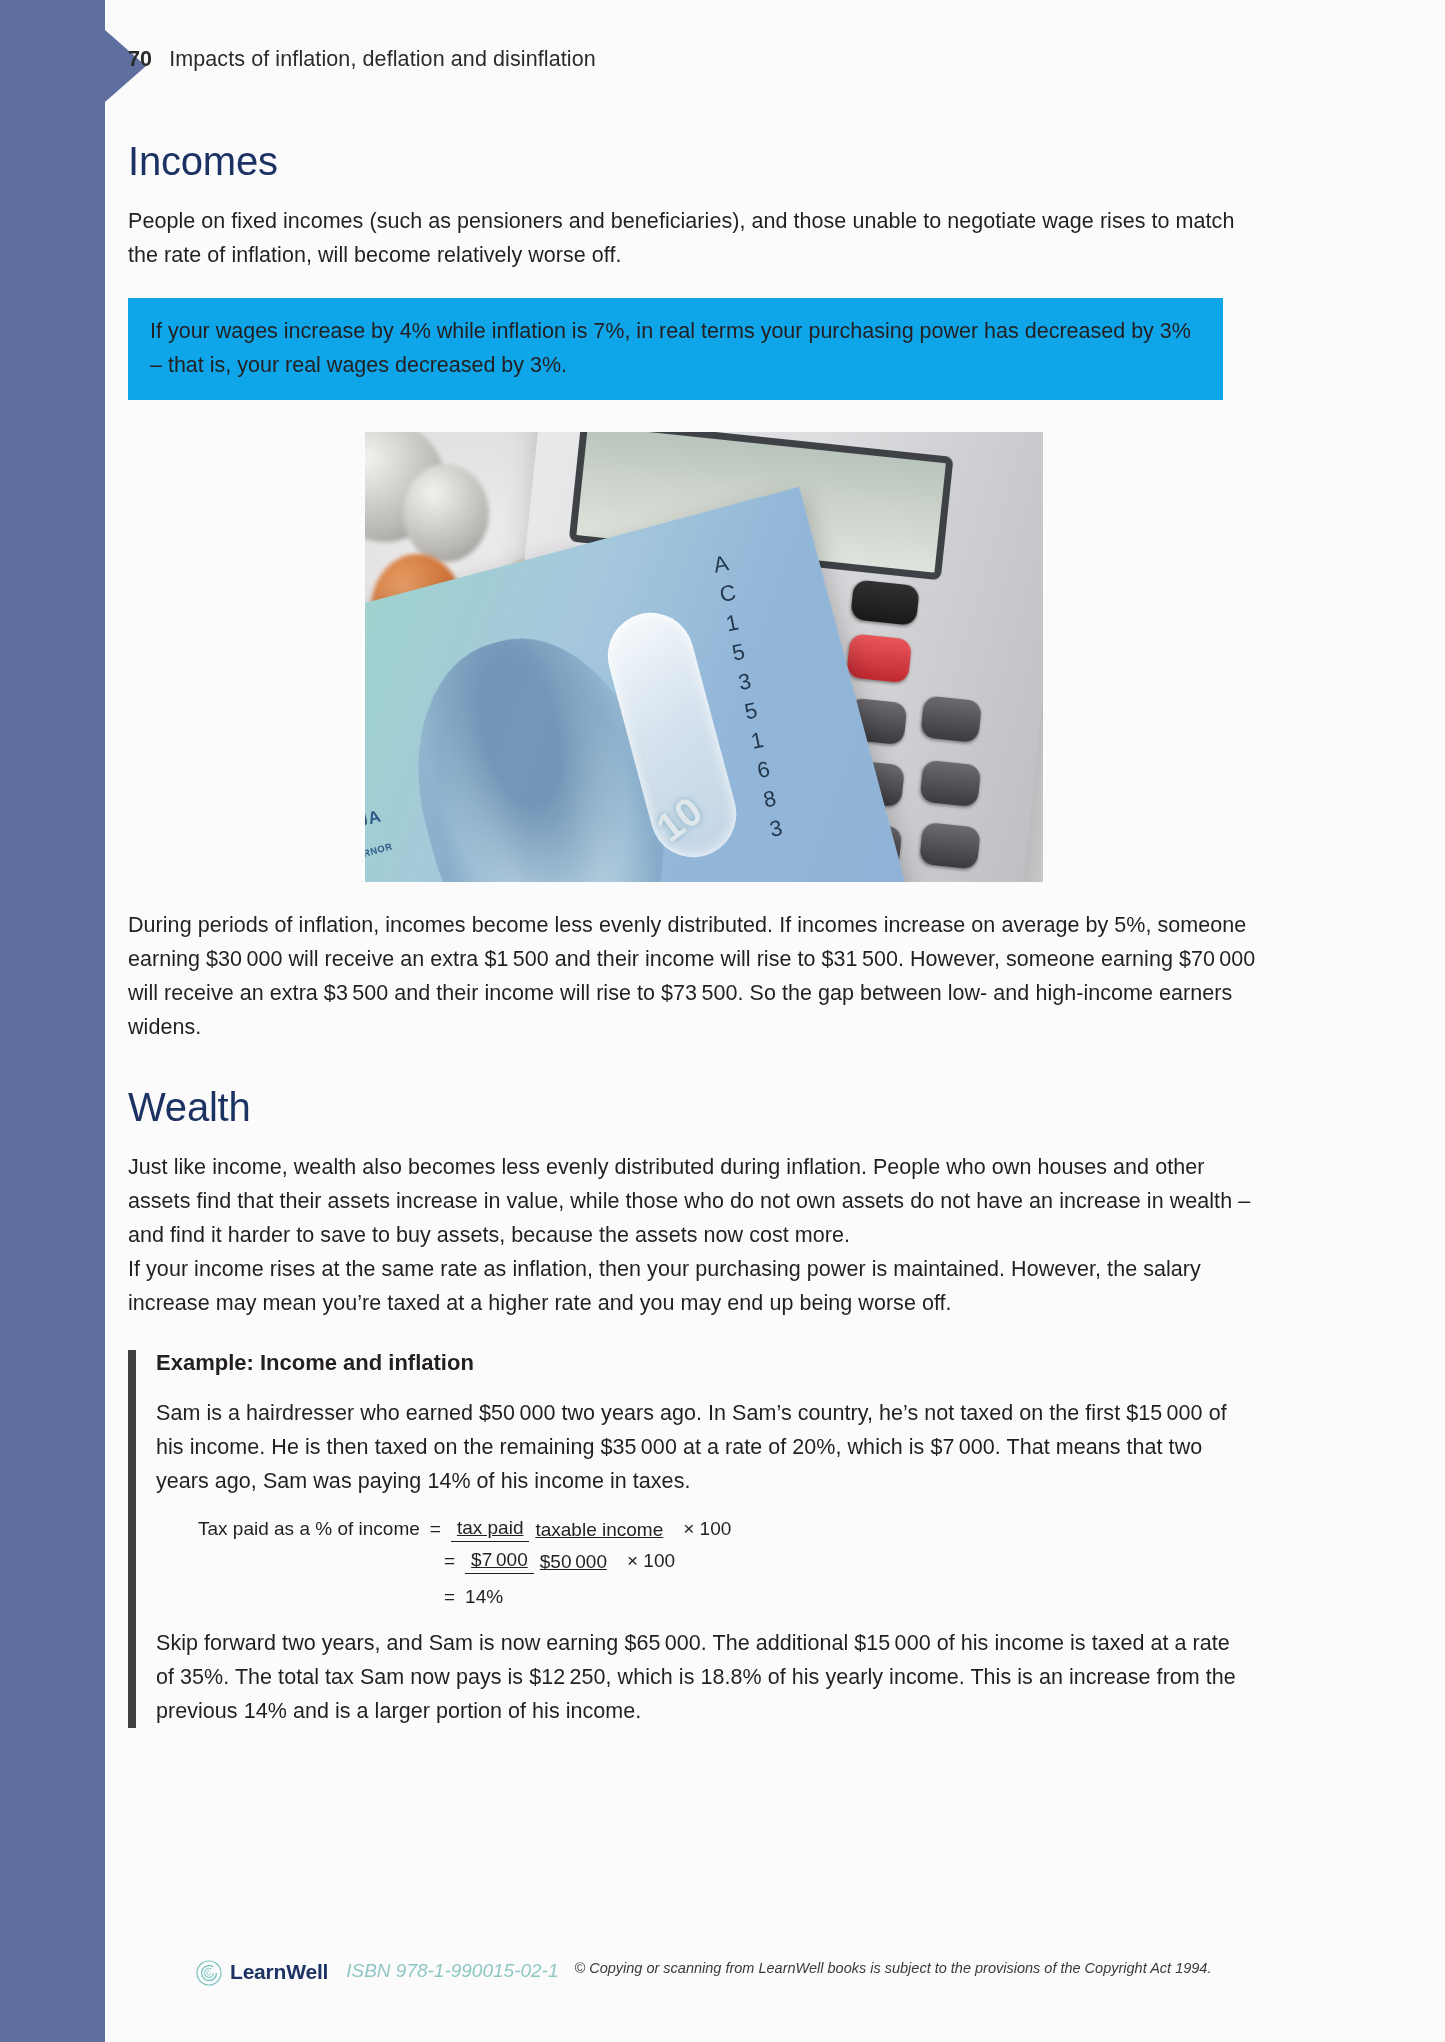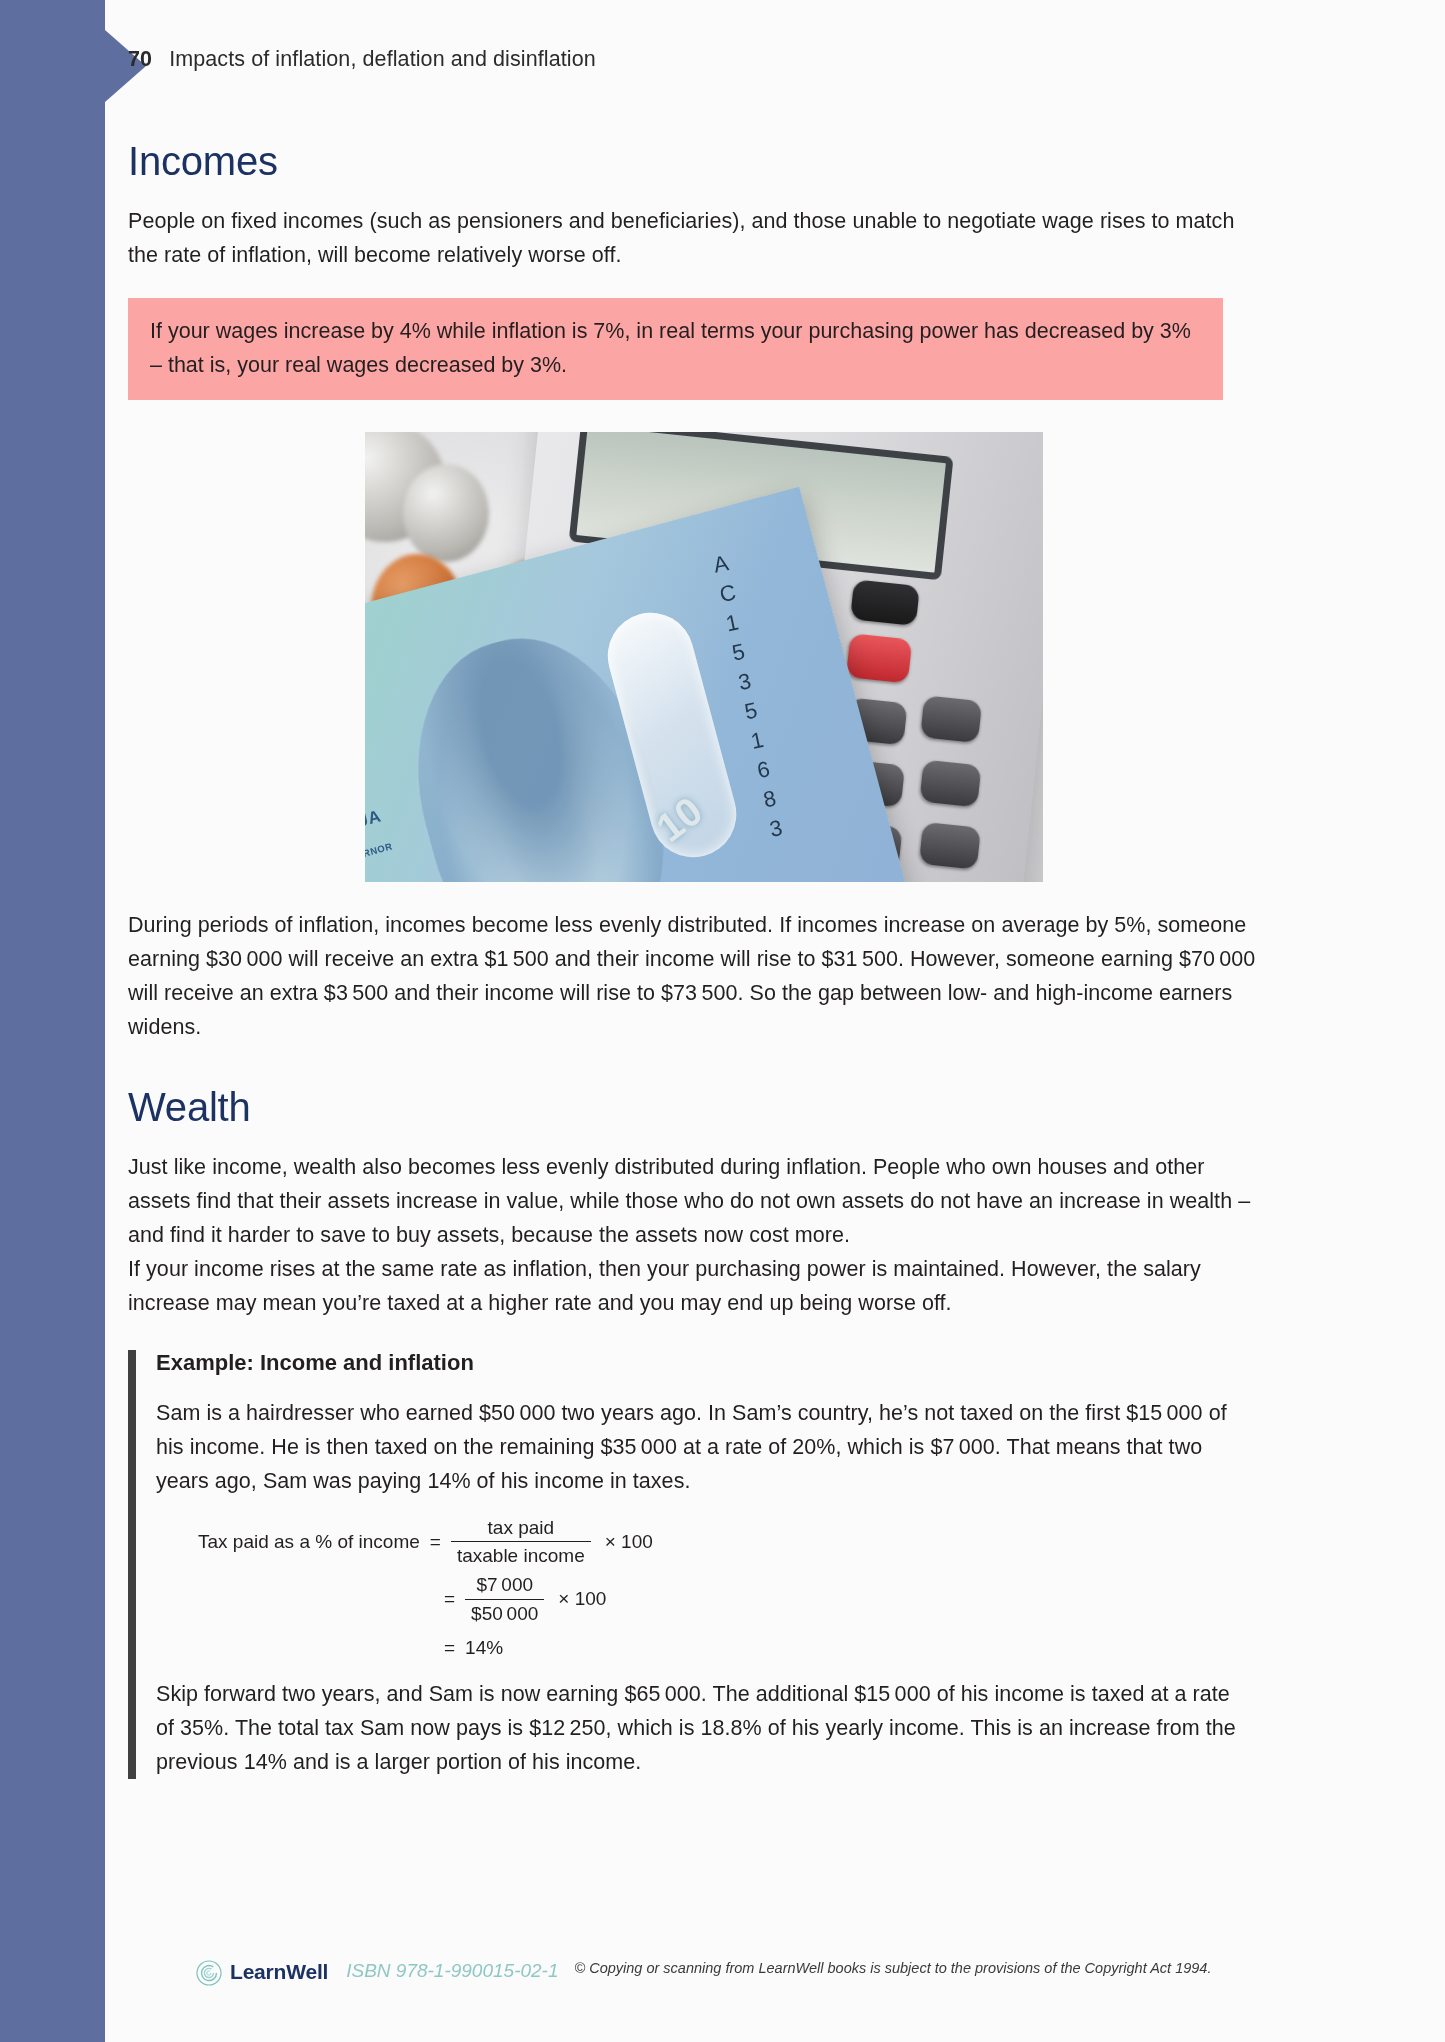--- a/index.html
+++ b/index.html
@@ -78,21 +78,21 @@
 
   p.body {
     font-size: 21.5px;
     line-height: 34px;
     margin: 0 0 0 0;
     color: #231f20;
     letter-spacing: .05px;
   }
 
   .callout {
-    background: #fca5a5;
+    background: #0ea5e9;
     padding: 16px 22px 18px 22px;
     margin: 26px 0 0 0;
     width: 1095px;
     box-sizing: border-box;
   }
   .callout p {
     font-size: 21.5px;
     line-height: 34px;
     margin: 0;
   }
@@ -253,24 +253,25 @@
     align-items: center;
     margin-bottom: 6px;
   }
   .math-row.indent-1 { padding-left: 42px; }
   .math-row.indent-2 { padding-left: 278px; }
   .math-row.indent-3 { padding-left: 278px; }
   .lhs { white-space: nowrap; }
   .eq  { margin: 0 10px; }
   .frac {
     display: inline-flex;
-    flex-direction: column;
-    text-align: center;
+    flex-direction: row;
+    text-align: right;
     vertical-align: middle;
     line-height: 1.22;
+    text-decoration: underline;
   }
   .frac .num {
     padding: 0 6px 2px 6px;
     border-bottom: 1.6px solid #231f20;
   }
   .frac .den {
     padding: 2px 6px 0 6px;
   }
   .times { margin-left: 14px; white-space: nowrap; }
 

